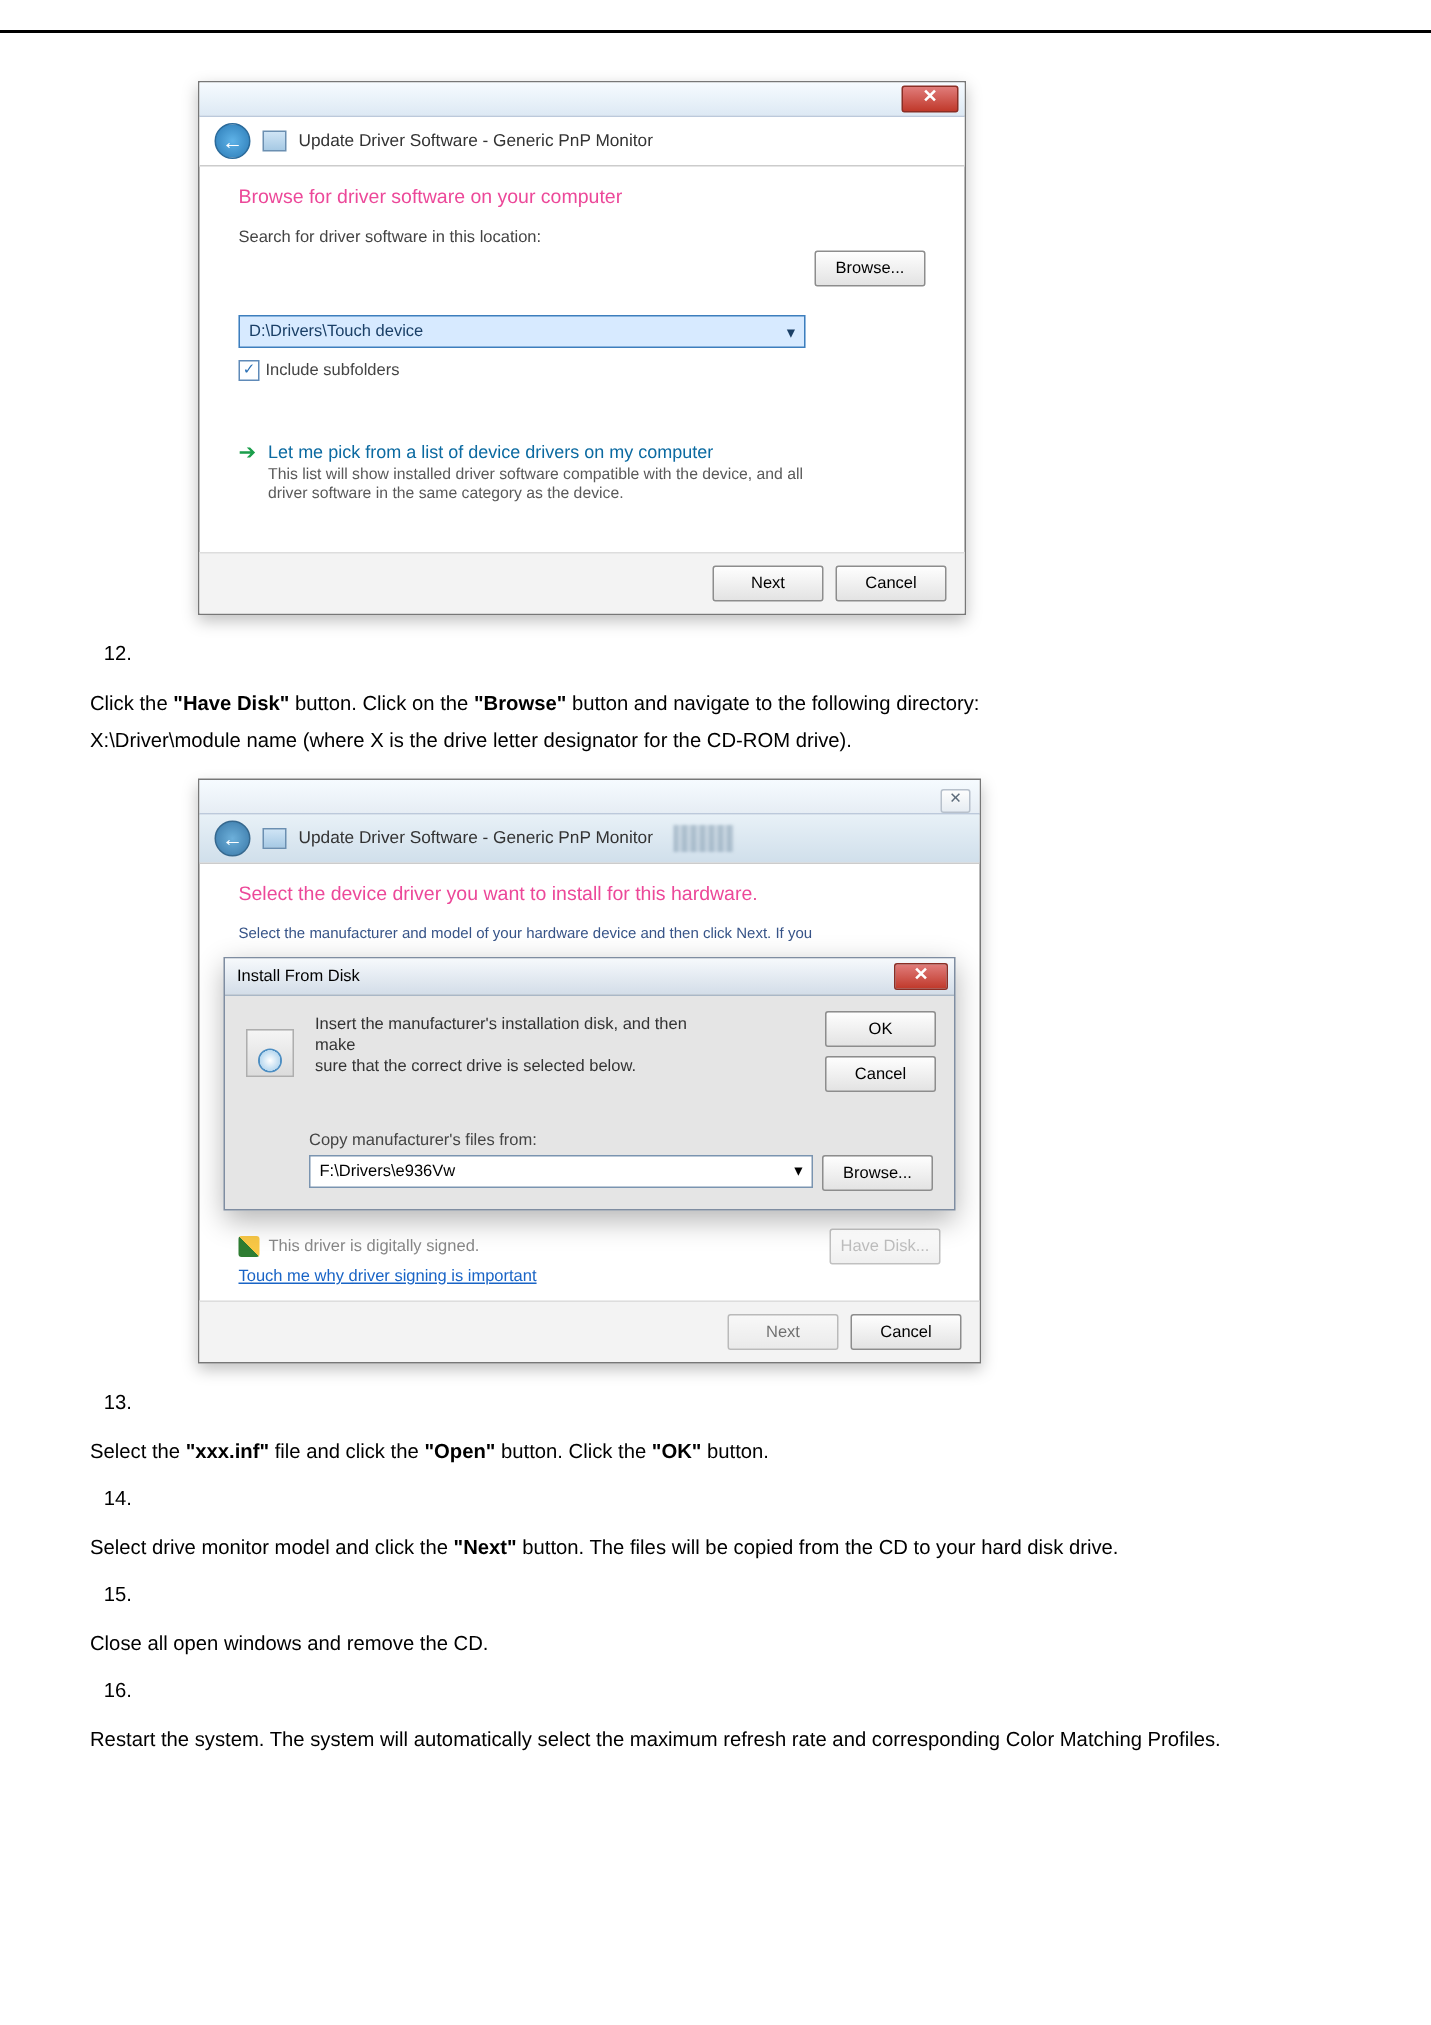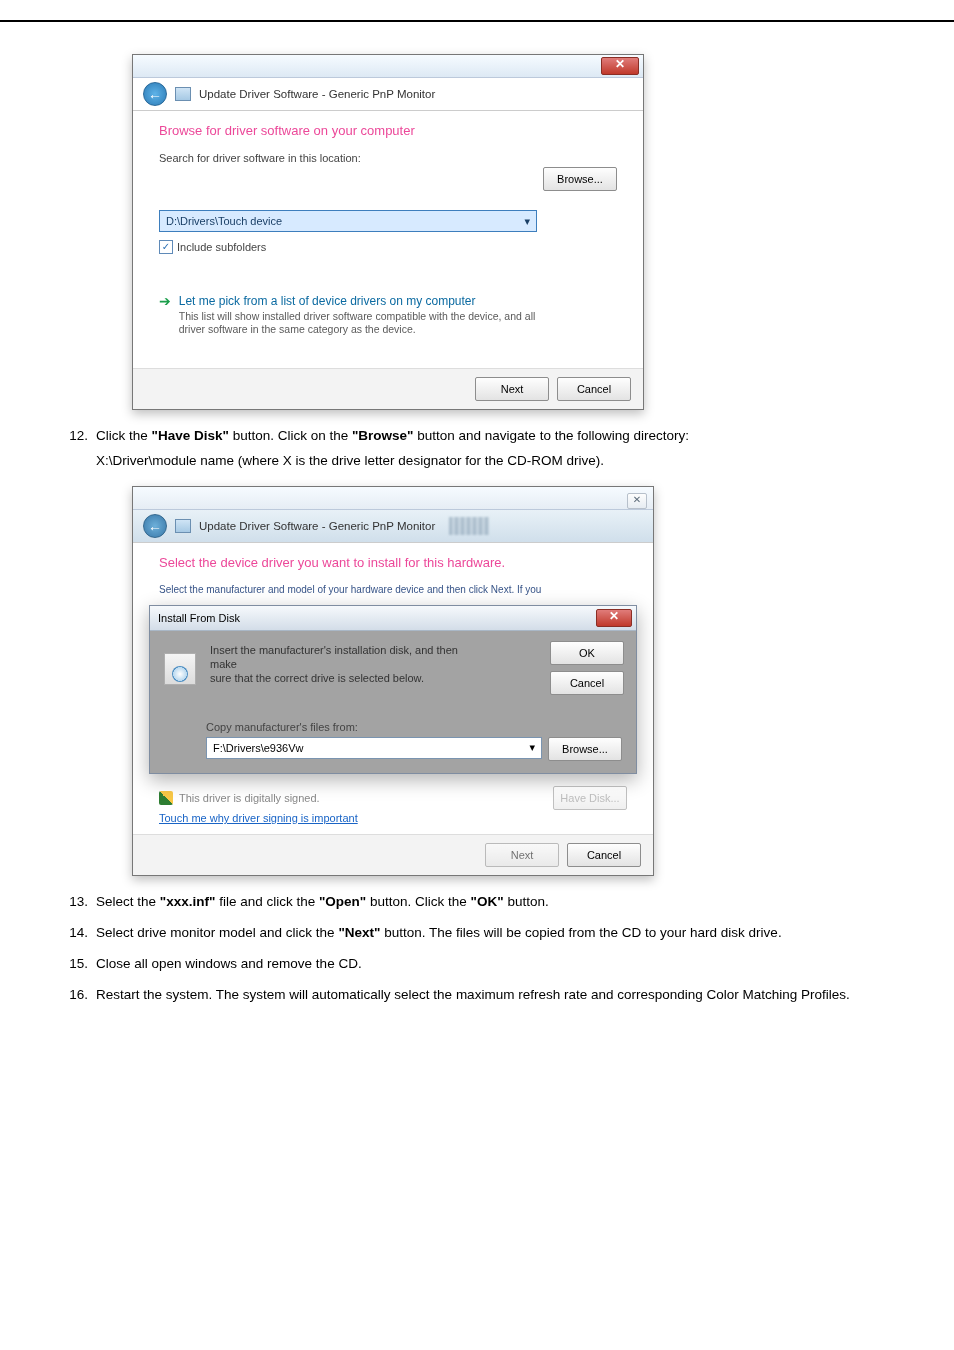--- a/index.html
+++ b/index.html
@@ -114,21 +114,21 @@
     padding: 8px 12px;
     display: flex; justify-content: flex-end; gap: 8px;
     background: #f3f3f3;
   }
 
   
   .sub-dialog {
     position: relative;
     margin: 6px 16px 10px 16px;
     border: 1px solid #7f8da1;
-    background: #a3a3a3;
+    background: #e5e5e5;
     box-shadow: 0 6px 18px rgba(0,0,0,0.3);
   }
   .sub-titlebar {
     height: 24px;
     background: linear-gradient(#f6f9fc,#d3dde8);
     display: flex; align-items: center; justify-content: space-between;
     padding: 0 4px 0 8px;
     border-bottom: 1px solid #a9b7c6;
     font-size: 11px;
   }
@@ -161,21 +161,21 @@
     background: repeating-linear-gradient(90deg,#8ba2b5 0 3px,#b7c7d4 3px 6px);
     filter: blur(1.2px);
     opacity: 0.6;
   }
   .sig-row { display: flex; align-items: center; gap: 6px; padding: 2px 26px; color: #888; font-size: 11px; }
   .shield { width: 14px; height: 14px; background: linear-gradient(45deg,#2e7d32 50%,#f9c846 50%); border-radius: 2px; }
   .link { color: #1964c6; font-size: 11px; padding: 0 26px 10px 26px; text-decoration: underline; display: inline-block; }
 
   
   ol.steps { list-style: none; padding: 0; margin: 0; }
-  ol.steps > li { display: flex; gap: 8px; margin: 6px 0; line-height: 1.85; }
+  ol.steps > li { display: flex; gap: 8px; margin: 6px 0; line-height: 1.85; flex-direction: column; }
   .num { width: 28px; text-align: right; flex-shrink: 0; }
   .step-body { flex: 1; }
   .bold { font-weight: bold; }
   .tiny-x { position: absolute; right: 6px; top: 6px; width: 18px; height: 14px; border:1px solid #b7c0cb; background: linear-gradient(#fdfdfd,#e6ecf2); border-radius: 2px; color:#5c6b7a; font-size:10px; text-align:center; line-height: 12px;}
 </style>
 </head>
 <body>
 
 <div class="page">
   <div class="top-spacer"></div>

